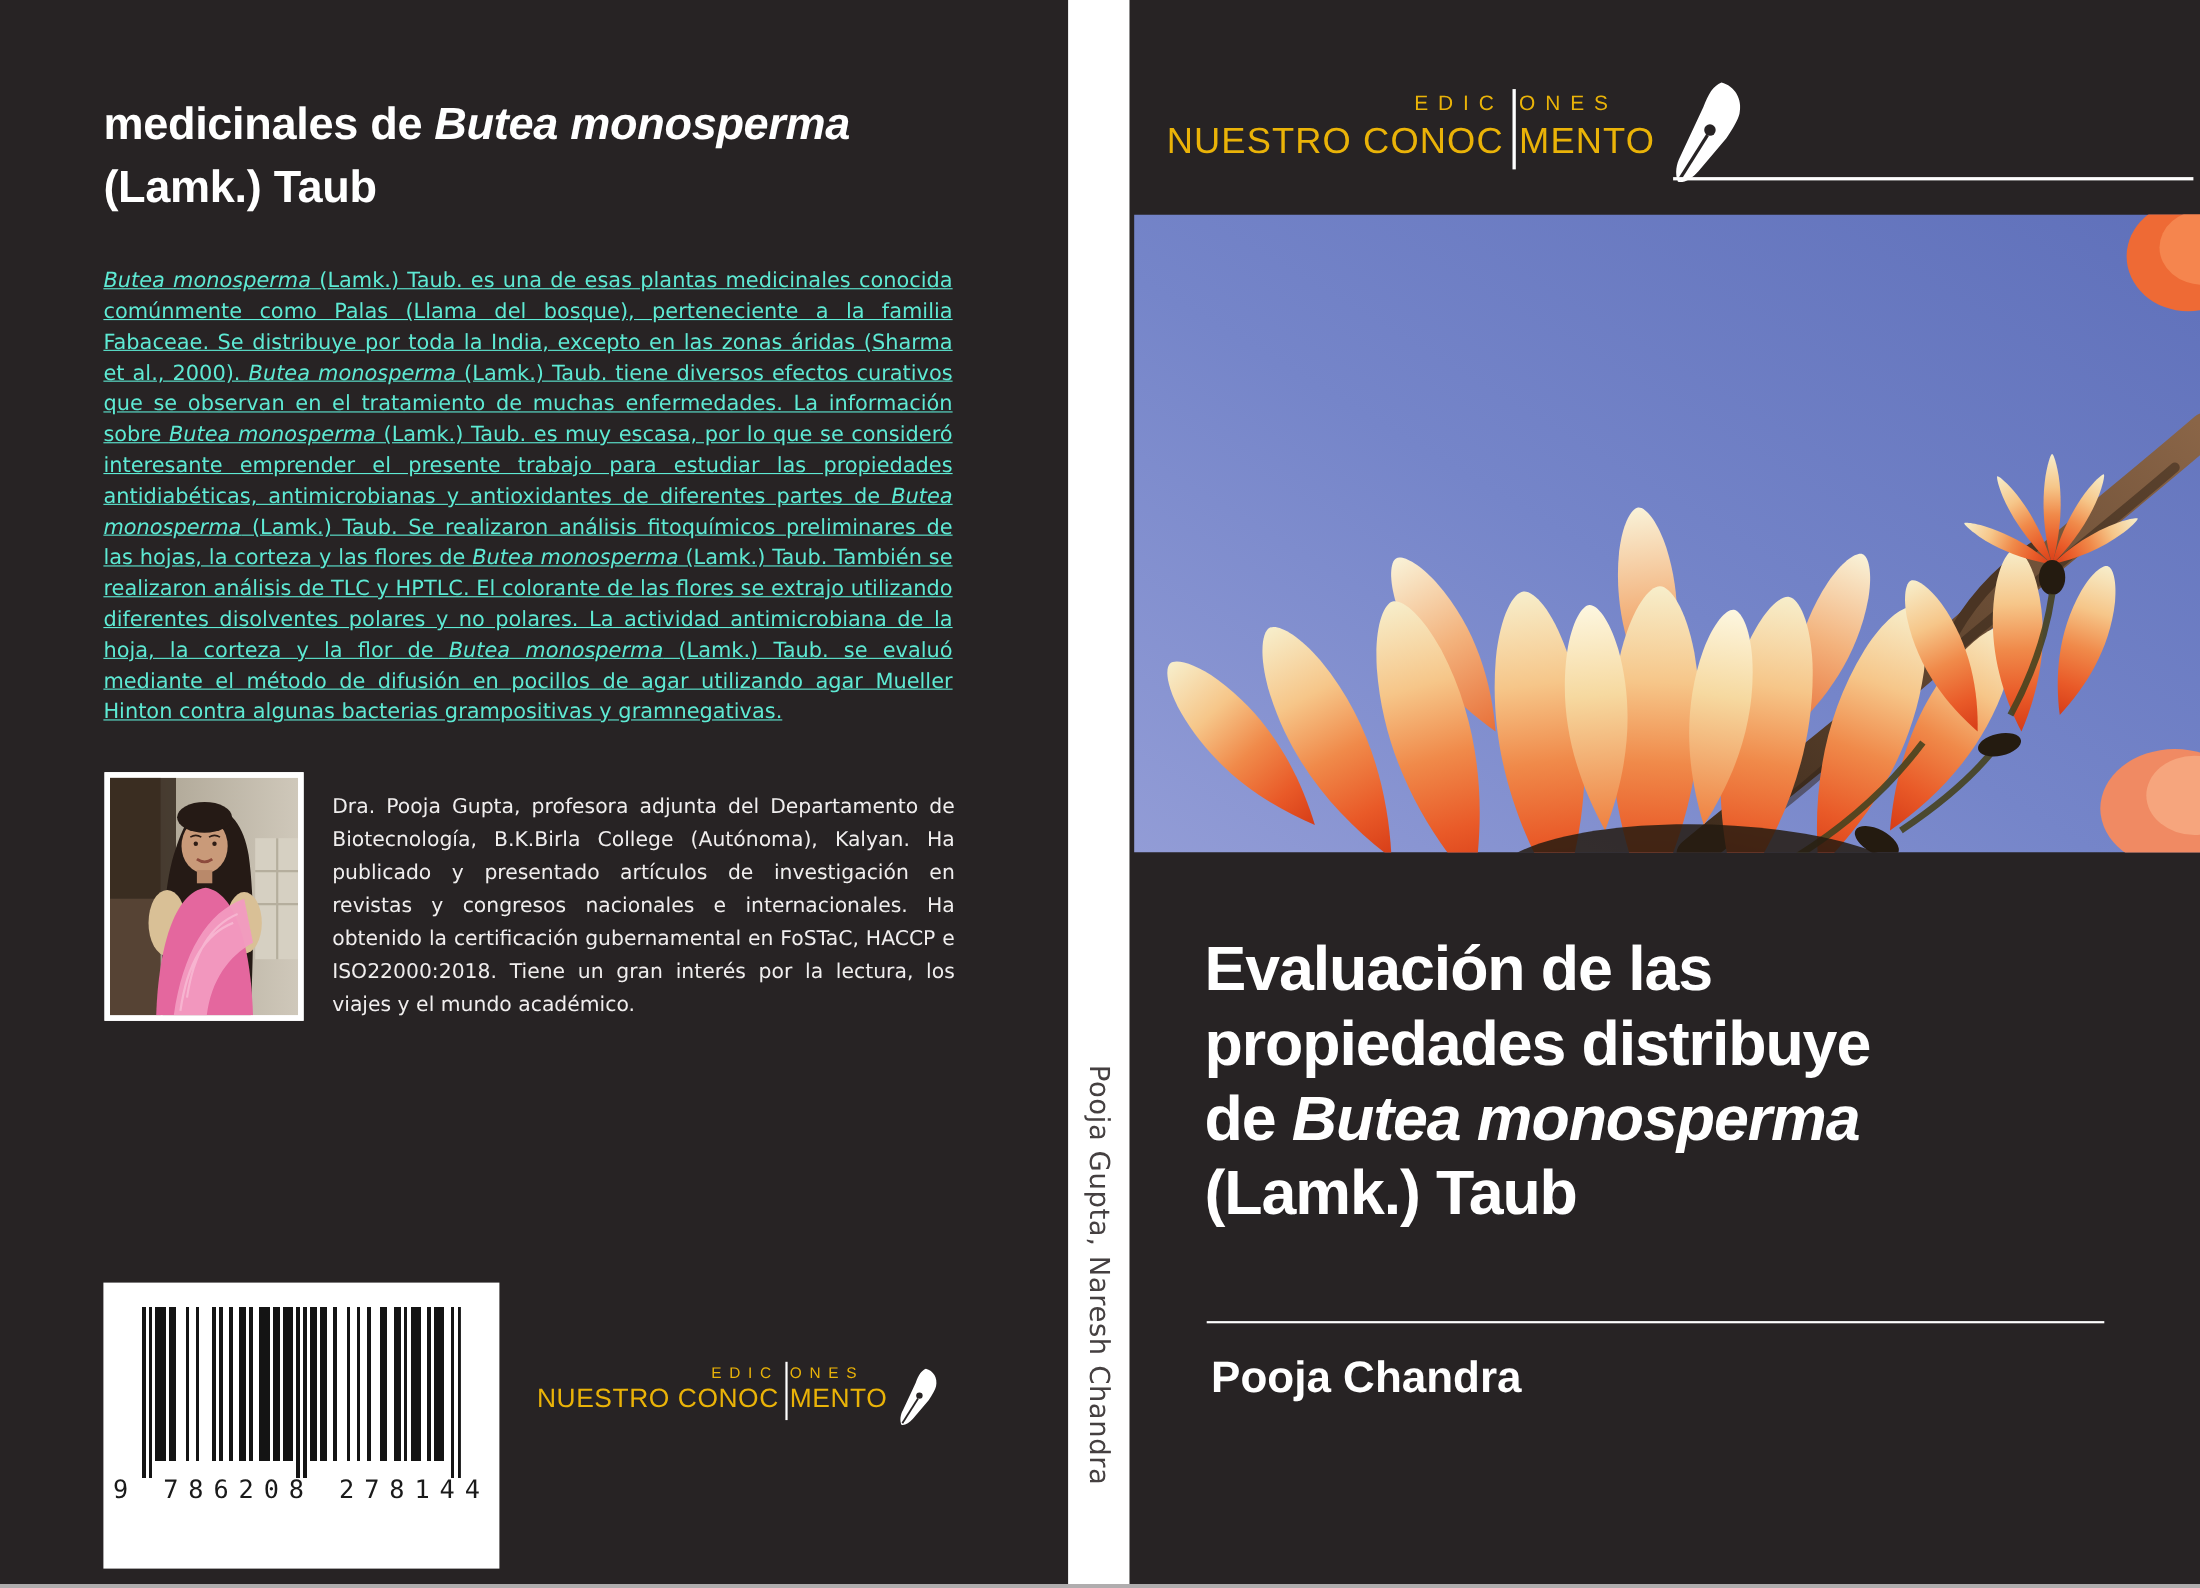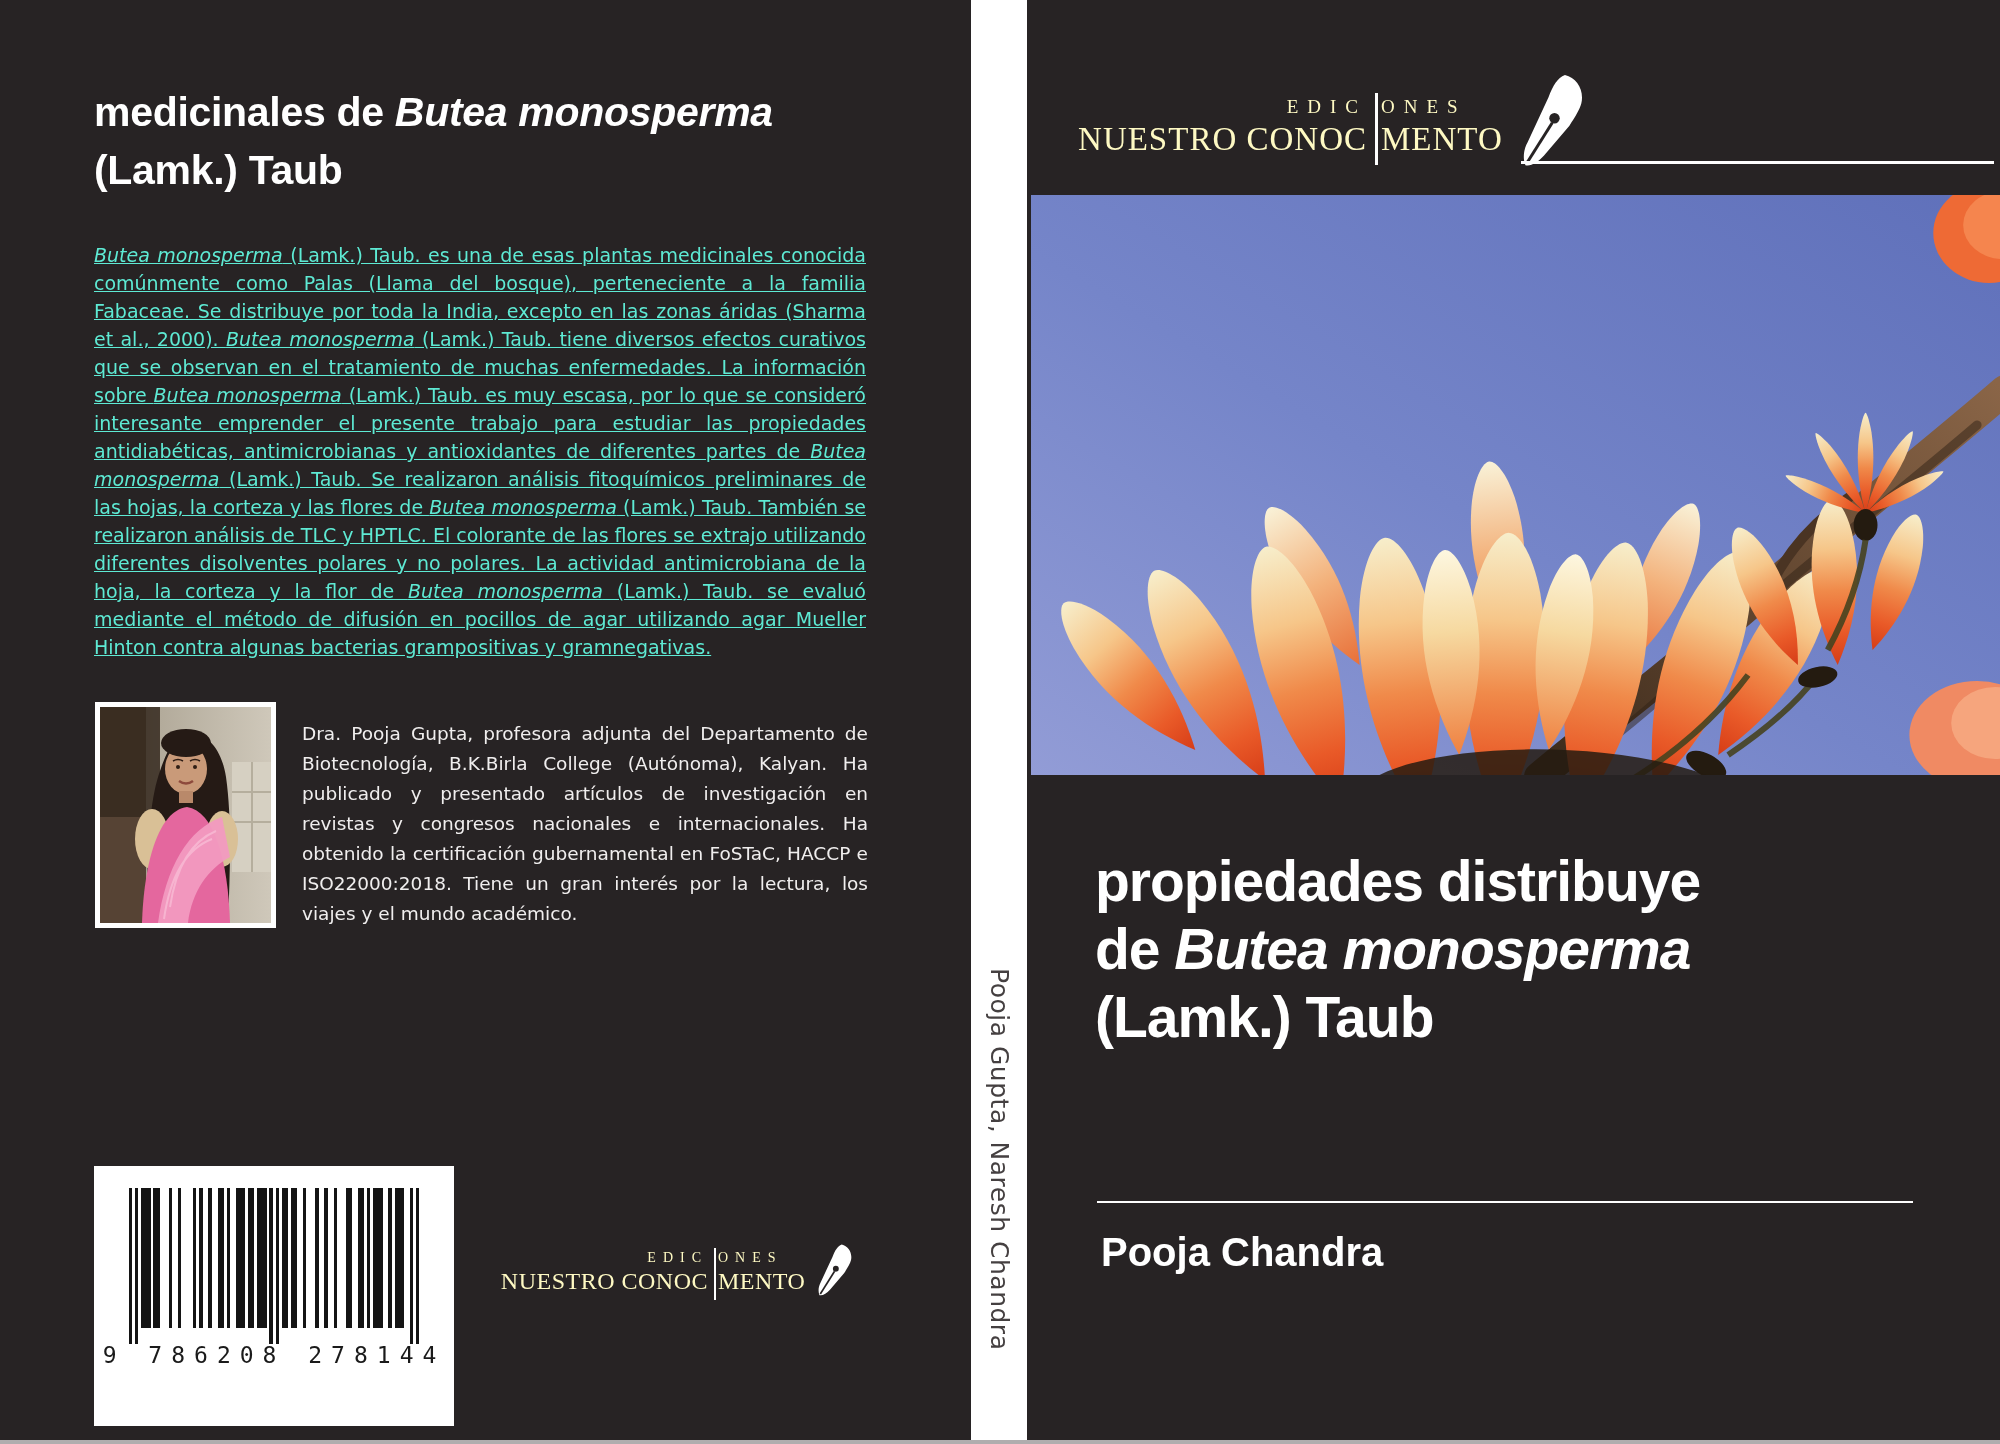--- a/index.html
+++ b/index.html
@@ -14,21 +14,21 @@
   .b-photo{position:absolute;left:95px;top:702px;width:181px;height:226px;background:#fff;
            border:5px solid #fff;box-sizing:border-box;}
   .b-photo svg{display:block;width:171px;height:216px;}
   .b-bio{position:absolute;left:302px;top:700px;width:566px;color:#f0eeee;
          font-family:"DejaVu Sans",sans-serif;font-size:18.5px;line-height:30px;text-align:justify;}
   .b-barcode{position:absolute;left:94px;top:1166px;width:360px;height:260px;background:#fff;}
   .b-barcode .bars{position:absolute;left:35px;top:22px;}
   .b-barcode .digits{position:absolute;left:0;right:0;top:176px;text-align:center;color:#1a1a1a;
          font-family:"DejaVu Sans Mono",monospace;font-size:23px;letter-spacing:9px;white-space:nowrap;}
   
-  .nk-logo{position:absolute;display:flex;align-items:center;color:#fef9c3;font-family:Liberation Serif, serif;}
+  .nk-logo{position:absolute;display:flex;align-items:flex-start;color:#eab308;}
   .nk-col{position:relative;display:flex;flex-direction:column;}
   .nk-row{display:flex;justify-content:flex-end;align-items:baseline;white-space:nowrap;}
   .nk-r{text-align:left;}
   .nk-ibar{position:absolute;background:#fff;}
   
   .logo-front .nk-col{width:470px;}
   .logo-front .nk-l1{font-size:19px;letter-spacing:9px;margin-bottom:3px;}
   .logo-front .nk-l2{font-size:33px;letter-spacing:1px;}
   .logo-front .nk-gap{width:14px;}
   .logo-front .nk-r{width:126px;}
@@ -288,20 +288,21 @@
         <path d="M350,580 C420,545 600,545 690,585 L680,600 L360,600 Z" fill="#241b10" opacity="0.85"></path>
 
         <ellipse cx="962" cy="38" rx="56" ry="50" fill="#ee6a35"></ellipse>
         <ellipse cx="976" cy="30" rx="40" ry="34" fill="#f5854e"></ellipse>
         <ellipse cx="950" cy="540" rx="68" ry="54" fill="#f08a63"></ellipse>
         <ellipse cx="968" cy="528" rx="44" ry="36" fill="#f6a57d"></ellipse>
       </svg>
     </div>
 
     <h2 class="f-title">
+      <div><span>Evaluación de las</span></div>
       <div><span>propiedades distribuye</span></div>
       <div><span>de </span><span style="font-style: italic;">Butea monosperma</span></div>
       <div><span>(Lamk.) Taub</span></div>
     </h2>
 
     <div class="f-rule"></div>
 
     <div class="f-authors">
       <div>Pooja Chandra</div>
     </div>

